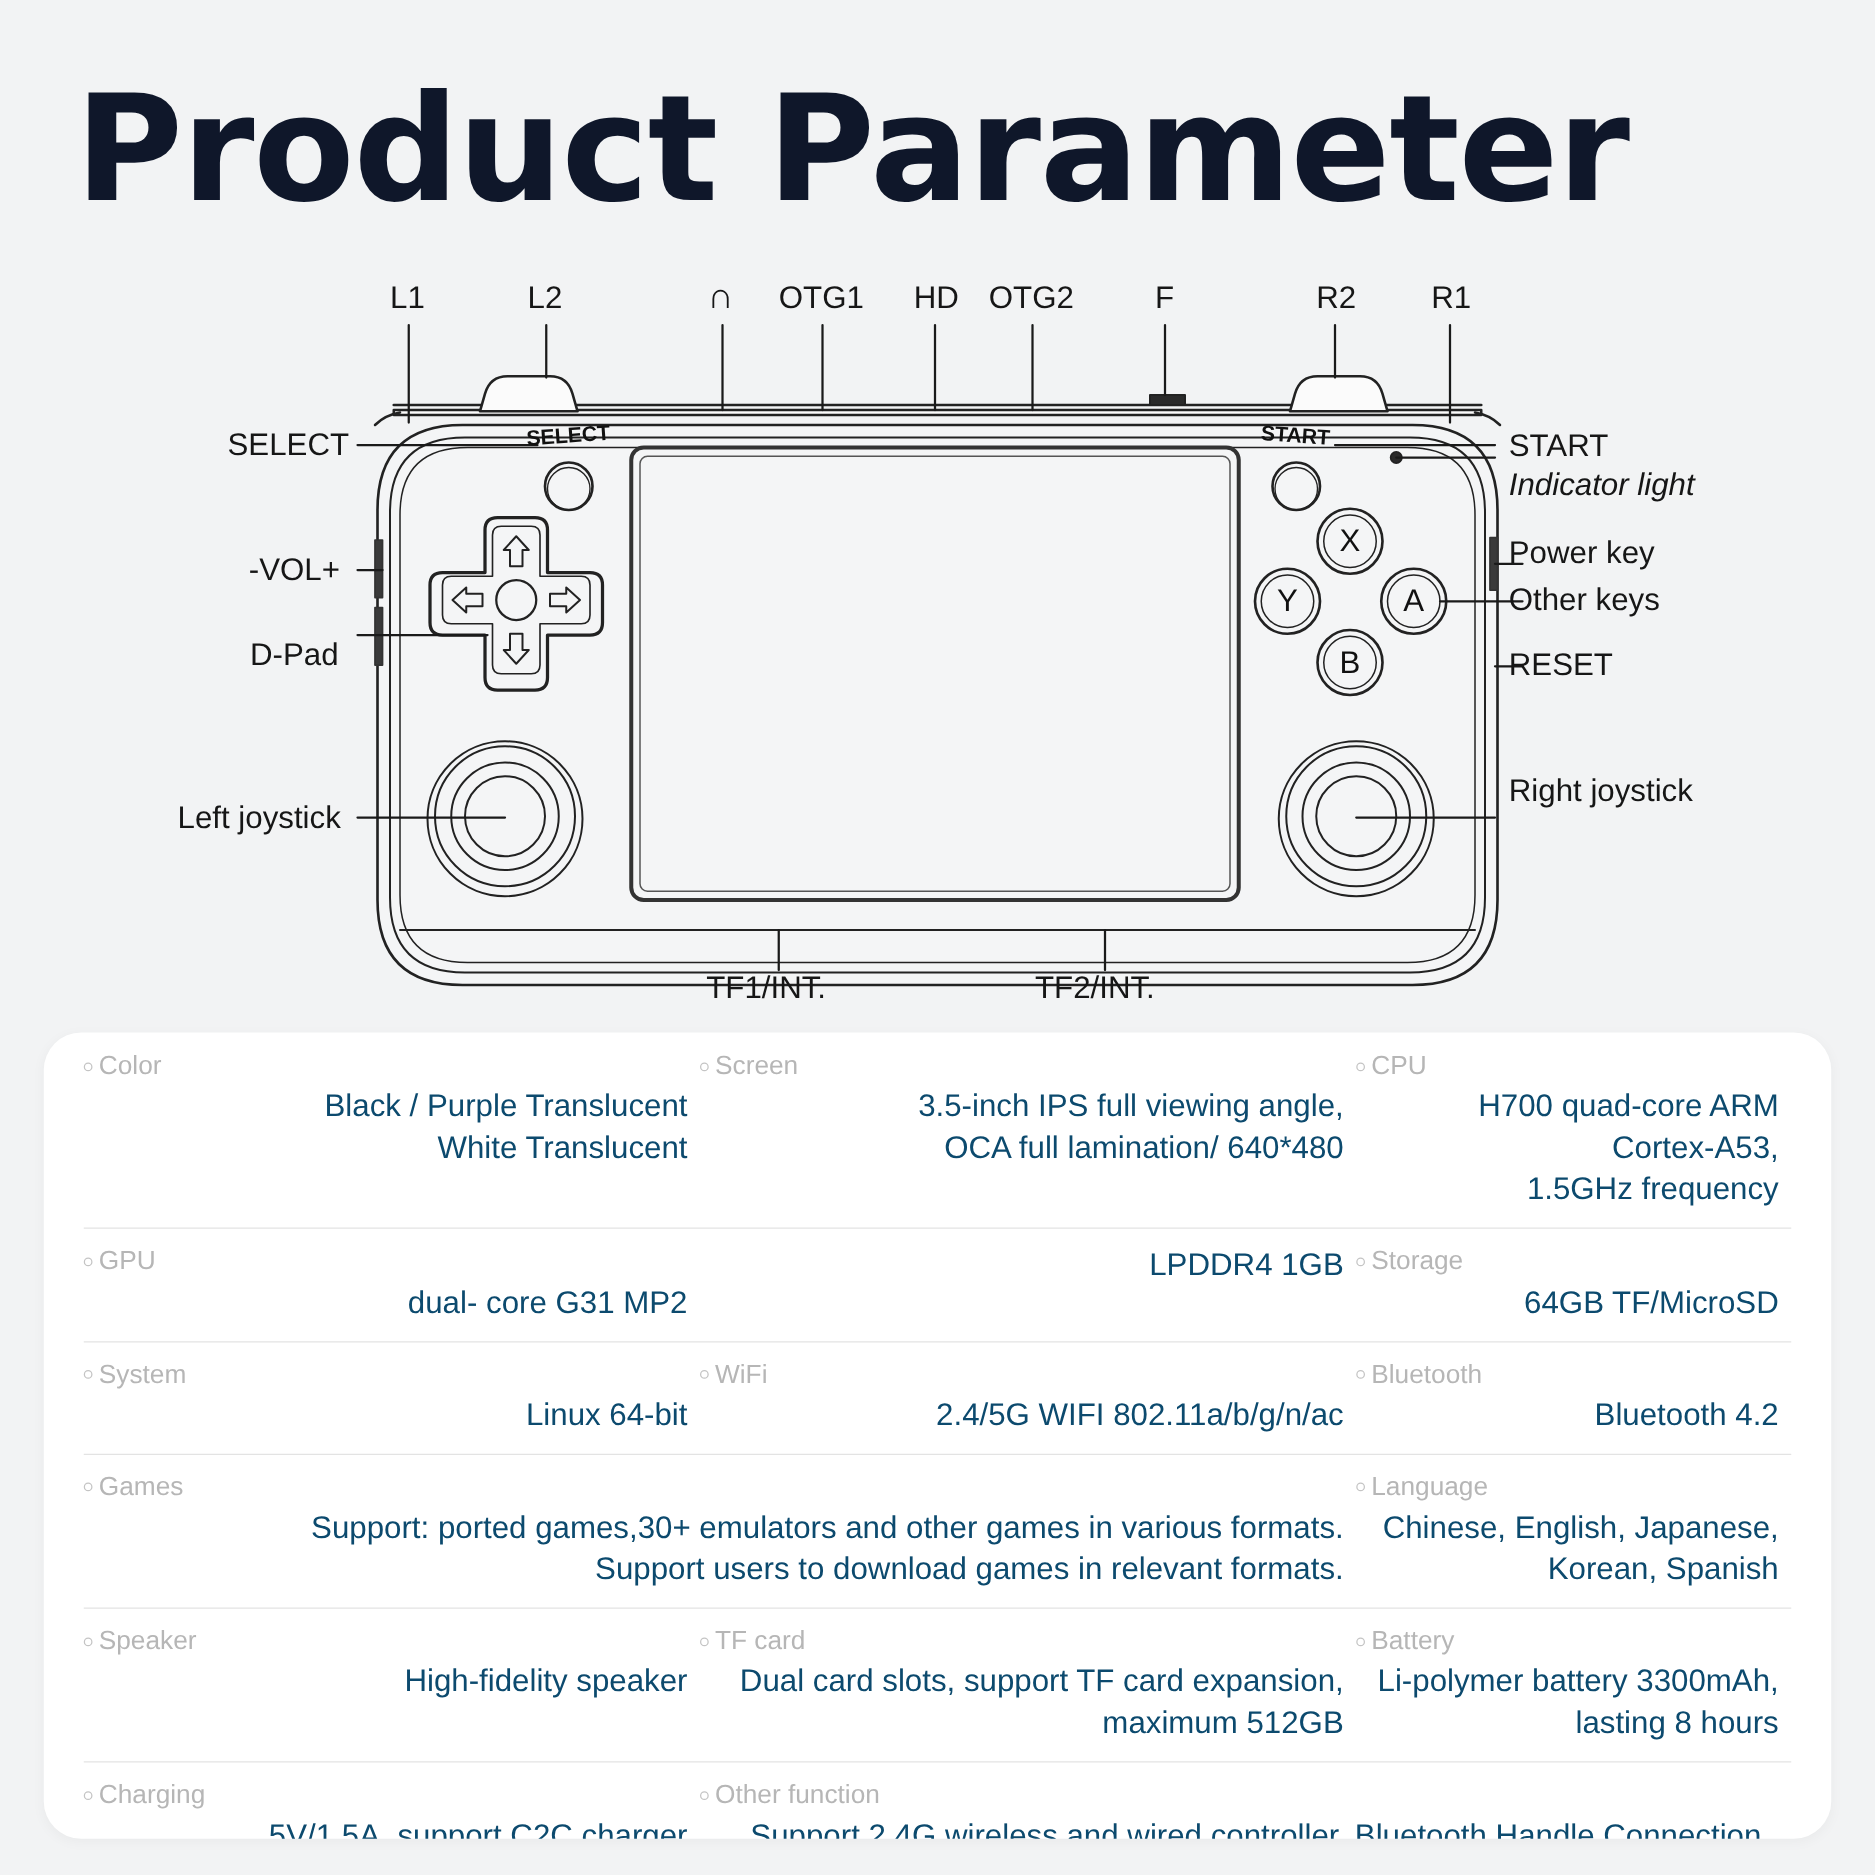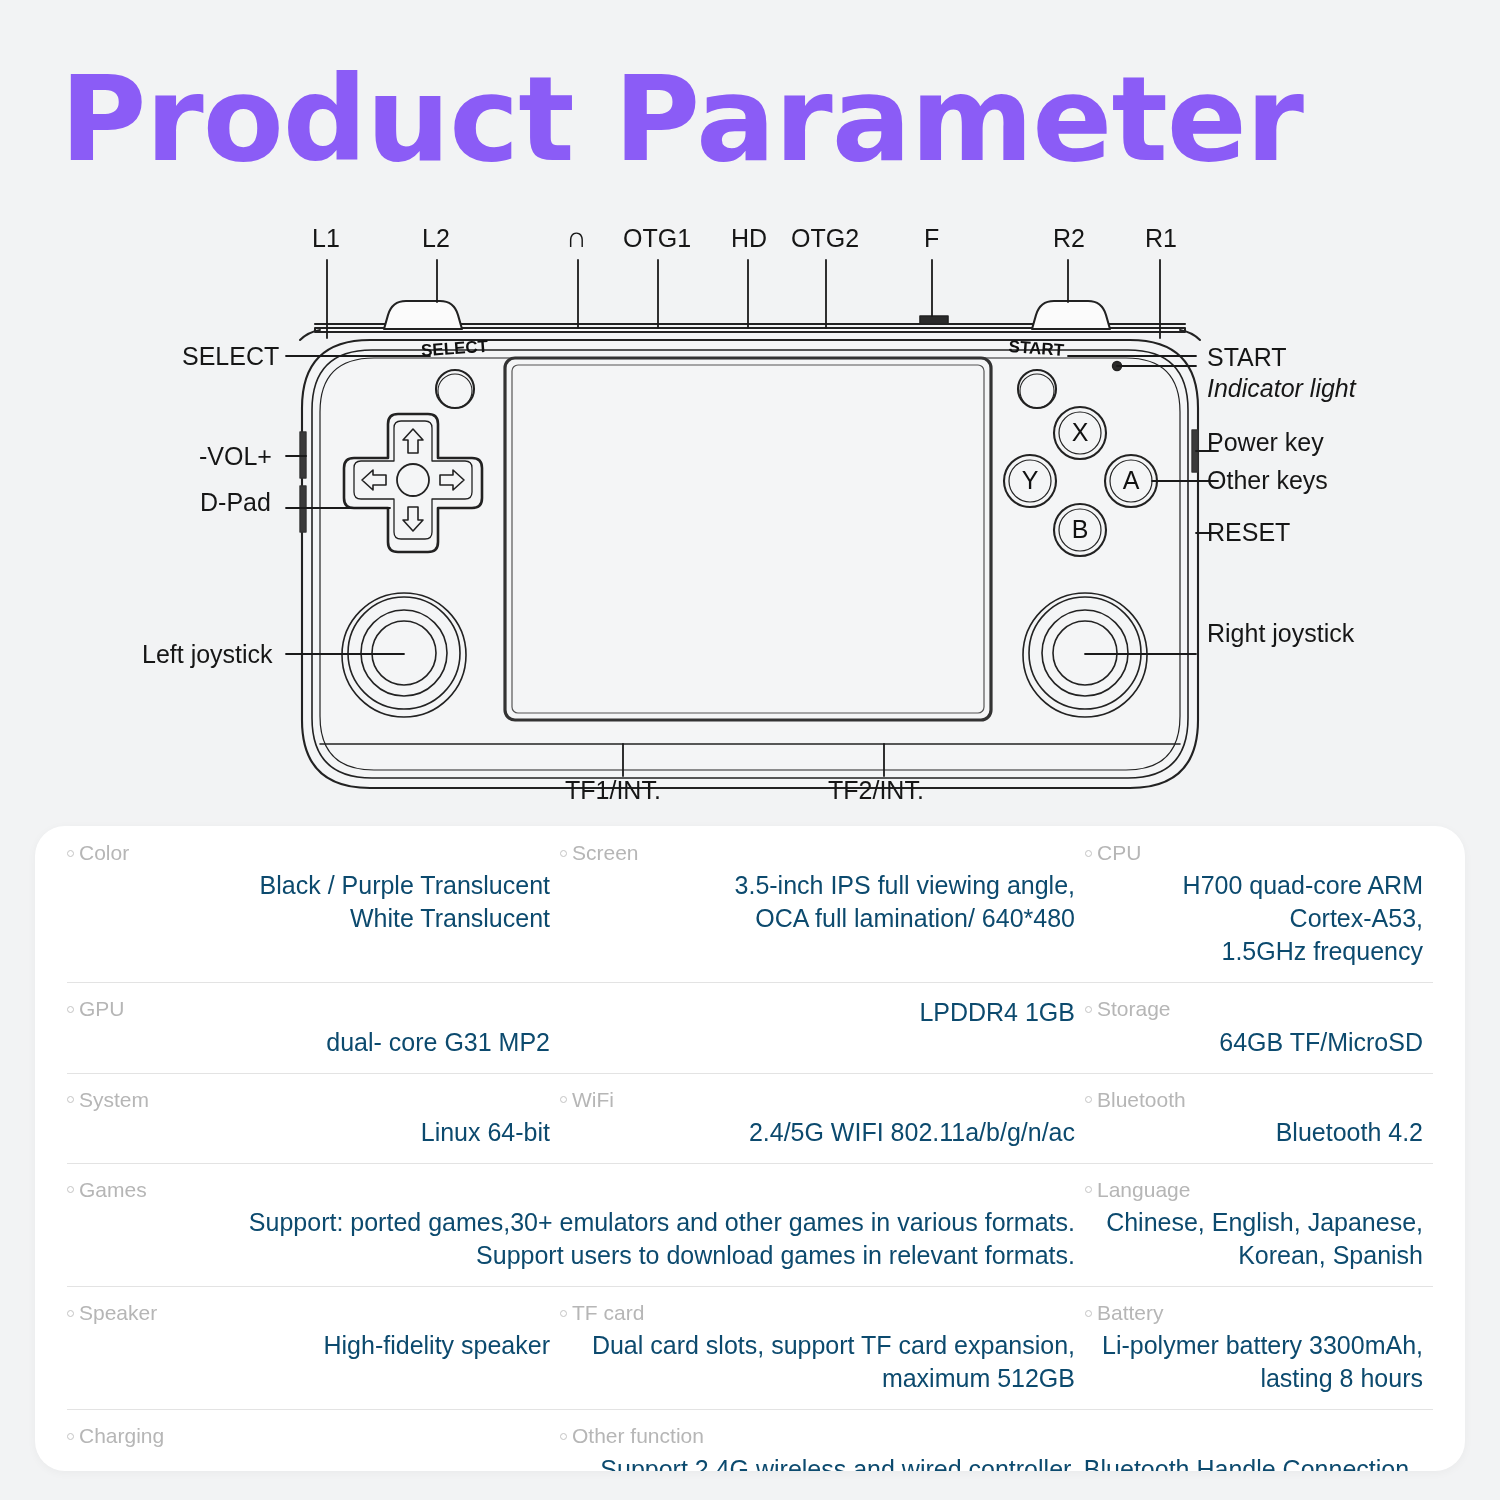--- a/index.html
+++ b/index.html
@@ -16,21 +16,21 @@
   }
 
   
   #page-title {
     position: absolute;
     left: 60px;
     top: 58px;
     font-size: 118px;
     font-weight: 700;
     letter-spacing: -1px;
-    color: #8b5cf6;
+    color: #0f172a;
     line-height: 1.05;
     white-space: nowrap;
     font-family: "DejaVu Sans", sans-serif;
   }
 
   
   #diagram {
     position: absolute;
     left: 0;
     top: 220px;
@@ -315,21 +315,21 @@
   <div class="dg-label" style="left:566px; top:1px; font-size:29px;">∩</div>
   <div class="dg-label" style="left:623px; top:4px;">OTG1</div>
   <div class="dg-label" style="left:731px; top:4px;">HD</div>
   <div class="dg-label" style="left:791px; top:4px;">OTG2</div>
   <div class="dg-label" style="left:924px; top:4px;">F</div>
   <div class="dg-label" style="left:1053px; top:4px;">R2</div>
   <div class="dg-label" style="left:1145px; top:4px;">R1</div>
 
   <div class="dg-label" style="left:182px; top:122px;">SELECT</div>
   <div class="dg-label" style="left:199px; top:222px;">-VOL+</div>
-  <div class="dg-label" style="left:200px; top:268px;">D-Pad</div>
+  <div class="dg-label" style="left:200px; top:290px;">D-Pad</div>
   <div class="dg-label" style="left:142px; top:420px;">Left joystick</div>
 
   <div class="dg-label" style="left:1207px; top:123px;">START</div>
   <div class="dg-label" style="left:1207px; top:154px;font-style:italic;">Indicator light</div>
   <div class="dg-label" style="left:1207px; top:208px;">Power key</div>
   <div class="dg-label" style="left:1207px; top:246px;">Other keys</div>
   <div class="dg-label" style="left:1207px; top:298px;">RESET</div>
   <div class="dg-label" style="left:1207px; top:399px;text-align:right;">Right joystick</div>
 
   <div class="dg-label" style="left:565px; top:556px;">TF1/INT.</div>
@@ -453,20 +453,21 @@
  lasting 8 hours</div>
     </div>
   </div>
 
   <div class="spec-row">
     <div class="spec-cell cell-c2c-a">
       <div class="spec-key">
         <span class="key-bullet"></span>
         <span>Charging</span>
       </div>
+      <div class="spec-val">5V/1.5A, support C2C charger</div>
     </div>
     <div class="spec-cell cell-c2c-b">
       <div class="spec-key">
         <span class="key-bullet"></span>
         <span>Other function</span>
       </div>
       <div class="spec-val">Support 2.4G wireless and wired controller, Bluetooth Handle Connection ,
 HDMI output TV, vibration motor. WIFI online pairing, streaming</div>
     </div>
   </div>

